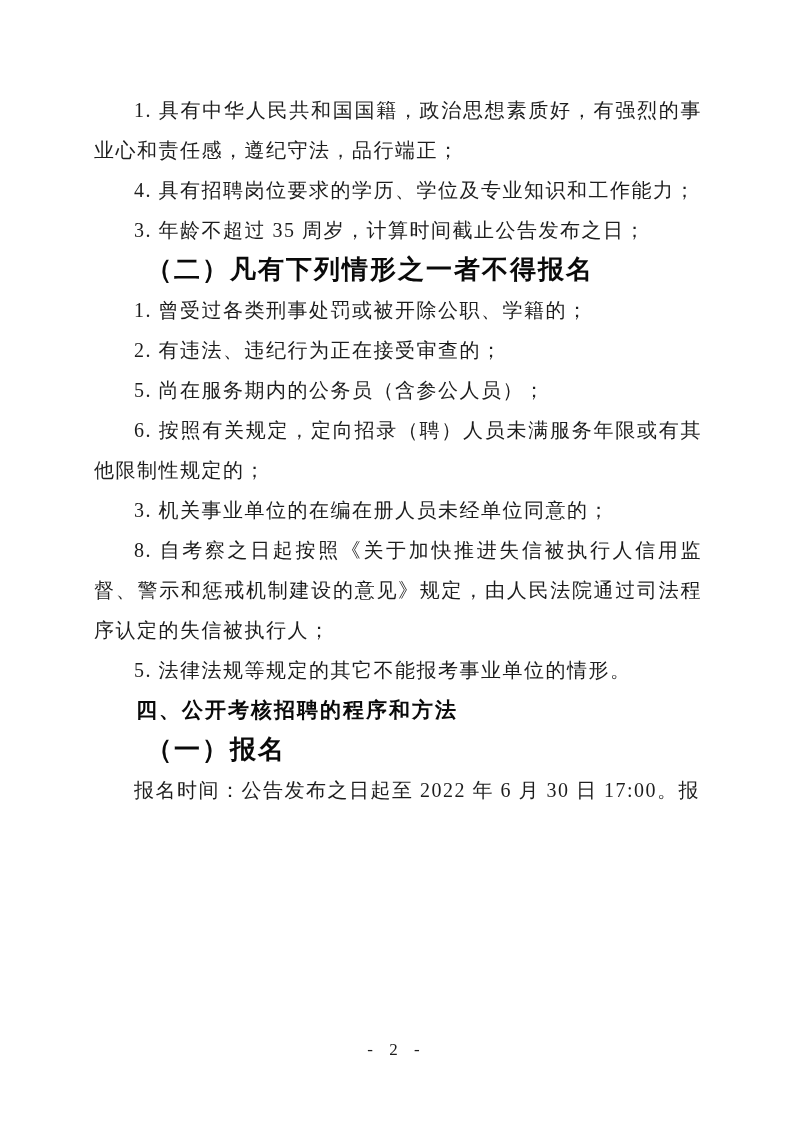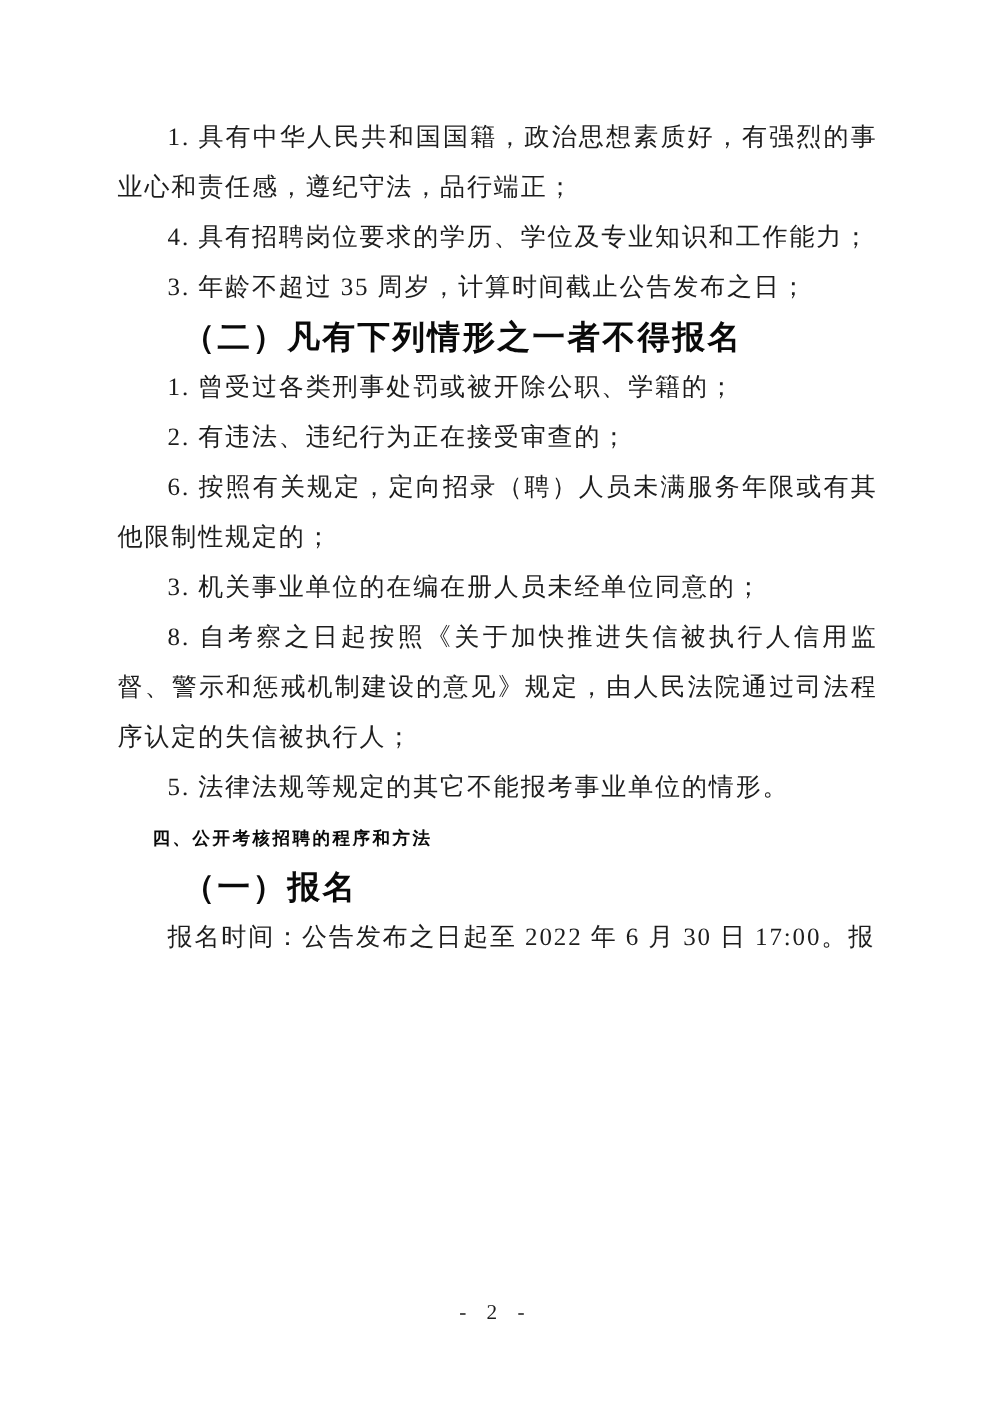--- a/index.html
+++ b/index.html
@@ -40,21 +40,21 @@
   .h-kai {
     font-weight: 700;
     font-size: 26px;
     letter-spacing: 2px;
     text-align: left;
     color: #0a0a0a;
   }
   .h-hei {
     font-family: "Liberation Sans", "DejaVu Sans", sans-serif;
     font-weight: 700;
-    font-size: 14px;
+    font-size: 21px;
     letter-spacing: 2px;
     text-align: left;
     color: #0a0a0a;
   }
   .page-number {
     position: absolute;
     left: 0;
     top: 1038px;
     width: 100%;
     text-align: center;
@@ -69,20 +69,21 @@
 <body>
 
 <div class="page">
   <div class="content">
     <p class="para">1. 具有中华人民共和国国籍，政治思想素质好，有强烈的事业心和责任感，遵纪守法，品行端正；</p>
     <p class="para">4. 具有招聘岗位要求的学历、学位及专业知识和工作能力；</p>
     <p class="para">3. 年龄不超过 35 周岁，计算时间截止公告发布之日；</p>
     <p class="para h-kai">（二）凡有下列情形之一者不得报名</p>
     <p class="para">1. 曾受过各类刑事处罚或被开除公职、学籍的；</p>
     <p class="para">2. 有违法、违纪行为正在接受审查的；</p>
+    <p class="para">5. 尚在服务期内的公务员（含参公人员）；</p>
     <p class="para">6. 按照有关规定，定向招录（聘）人员未满服务年限或有其他限制性规定的；</p>
     <p class="para">3. 机关事业单位的在编在册人员未经单位同意的；</p>
     <p class="para">8. 自考察之日起按照《关于加快推进失信被执行人信用监督、警示和惩戒机制建设的意见》规定，由人民法院通过司法程序认定的失信被执行人；</p>
     <p class="para">5. 法律法规等规定的其它不能报考事业单位的情形。</p>
     <p class="para h-hei">四、公开考核招聘的程序和方法</p>
     <p class="para h-kai">（一）报名</p>
     <p class="para">报名时间：公告发布之日起至 2022 年 6 月 30 日 17:00。报</p>
   </div>
   <div class="page-number">- 2 -</div>
 </div>

